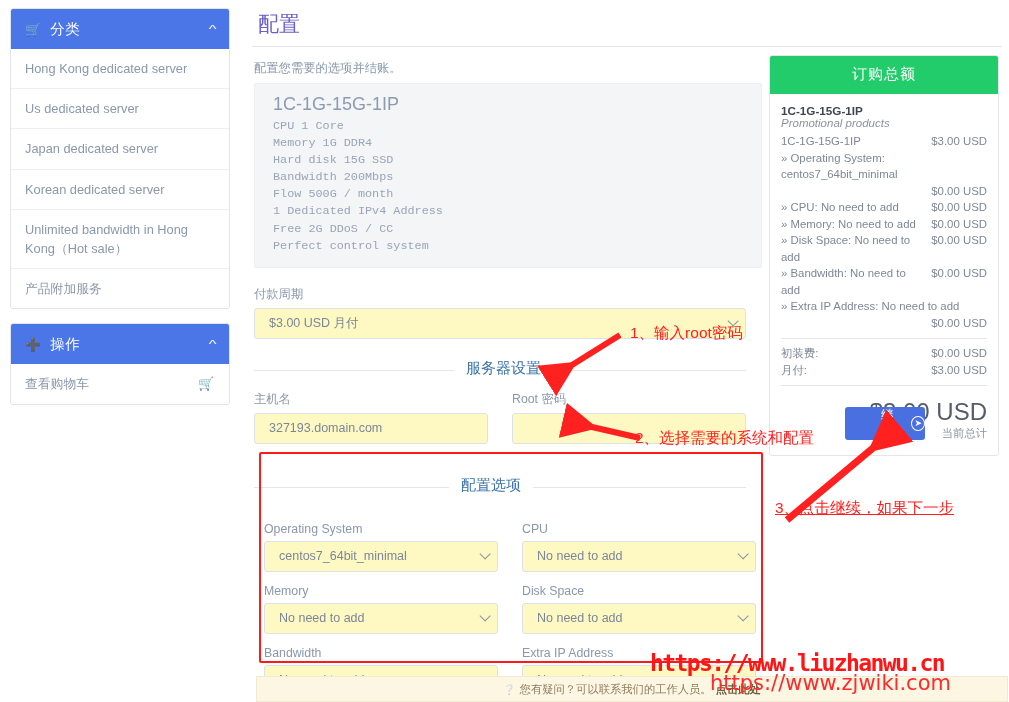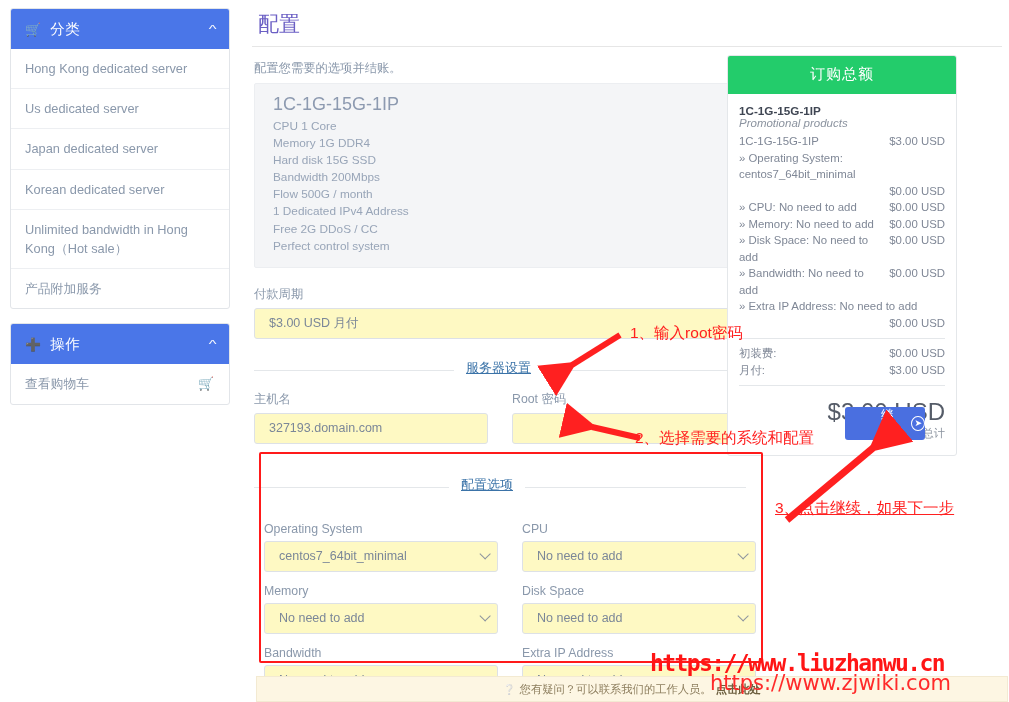--- a/index.html
+++ b/index.html
@@ -37,61 +37,61 @@
     font-size:21px; color:#6b5fc4; padding:10px 6px 8px 6px; font-weight:400;
     border-bottom:1px solid #e6e6e6; width:750px; margin-left:2px;
   }
   .lead { font-size:12.3px; color:#8a98ab; margin:13px 0 6px 4px; }
 
   .prod-box {
     background:#f4f5f7; border:1px solid #eceef1; width:508px; margin-left:4px;
     padding:10px 0 12px 18px; border-radius:2px;
   }
   .prod-name { font-size:18px; color:#8d9ab0; margin-bottom:3px; font-weight:400; }
-  .prod-spec { font-size:11.8px; color:#98a5b8; line-height:1.45; }
+  .prod-spec { font-size:11.8px; color:#98a5b8; line-height:1.45;font-family:Liberation Mono, monospace; }
 
   .fld-label { font-size:12.3px; color:#8a98ab; margin:0 0 5px 4px; }
   .sel-wrap { position:relative; width:492px; margin-left:4px; }
   .sel {
     width:100%; height:31px; border:1px solid #dde1e6; border-radius:3px;
     background:#fef9c3; font-size:12.5px; color:#7b8798;
     padding:0 26px 0 14px; display:flex; align-items:center;
   }
   .caret {
     position:absolute; right:12px; top:50%; transform:translateY(-55%);
     width:8px; height:8px; border-right:1.6px solid #8d949e; border-bottom:1.6px solid #8d949e;
     transform-origin:center; rotate:45deg; margin-top:-3px;
   }
 
   
   .divider { position:relative; height:18px; margin:22px 0 12px 4px; width:492px; }
   .divider .line { position:absolute; top:9px; left:0; right:0; height:1px; background:#e4e7ea; }
   .divider .dlabel {
     position:absolute; top:-2px; background:#fff; padding:0 12px;
-    font-size:13px; color:#3b73a8; left:200px; text-decoration:underline;
+    font-size:15px; color:#3b73a8; left:200px; 
   }
   .divider.cfg .dlabel { left:195px; }
 
   .two-col { display:flex; gap:24px; margin-left:4px; }
   .col { width:234px; }
   .sel-wrap.small { width:234px; margin-left:0; }
   .fld-label.small { margin-left:0; }
 
   .cfg-grid { margin-left:4px; padding:14px 0 6px 10px; }
   .cfg-row { display:flex; gap:24px; margin-bottom:12px; }
   .cfg-cell { width:234px; }
 
   
   .red-box {
     position:absolute; left:259px; top:452px; width:504px; height:211px;
     border:2px solid #ff1a1a; border-radius:2px; pointer-events:none;
   }
 
   
-  .summary { position:absolute; left:727px; top:55px; width:230px;
+  .summary { position:absolute; left:769px; top:55px; width:230px;
              border:1px solid #e4e7ea; border-radius:3px; background:#fff; }
   .sum-head { background:#23cc6b; color:#fff; text-align:center; font-size:15px;
               padding:9px 0 10px; border-radius:2px 2px 0 0; letter-spacing:1px; }
   .sum-body { padding:10px 11px 6px 11px; }
   .sum-prod { font-size:11.7px; font-weight:bold; color:#3f4653; }
   .sum-sub { font-size:11.5px; color:#8b939f; font-style:italic; margin-bottom:4px; }
   .sum-line { display:flex; justify-content:space-between; font-size:11.4px; color:#7f8796;
               line-height:1.45; }
   .sum-line .lft { flex:1; padding-right:6px; }
   .sum-line .rgt { white-space:nowrap; }

